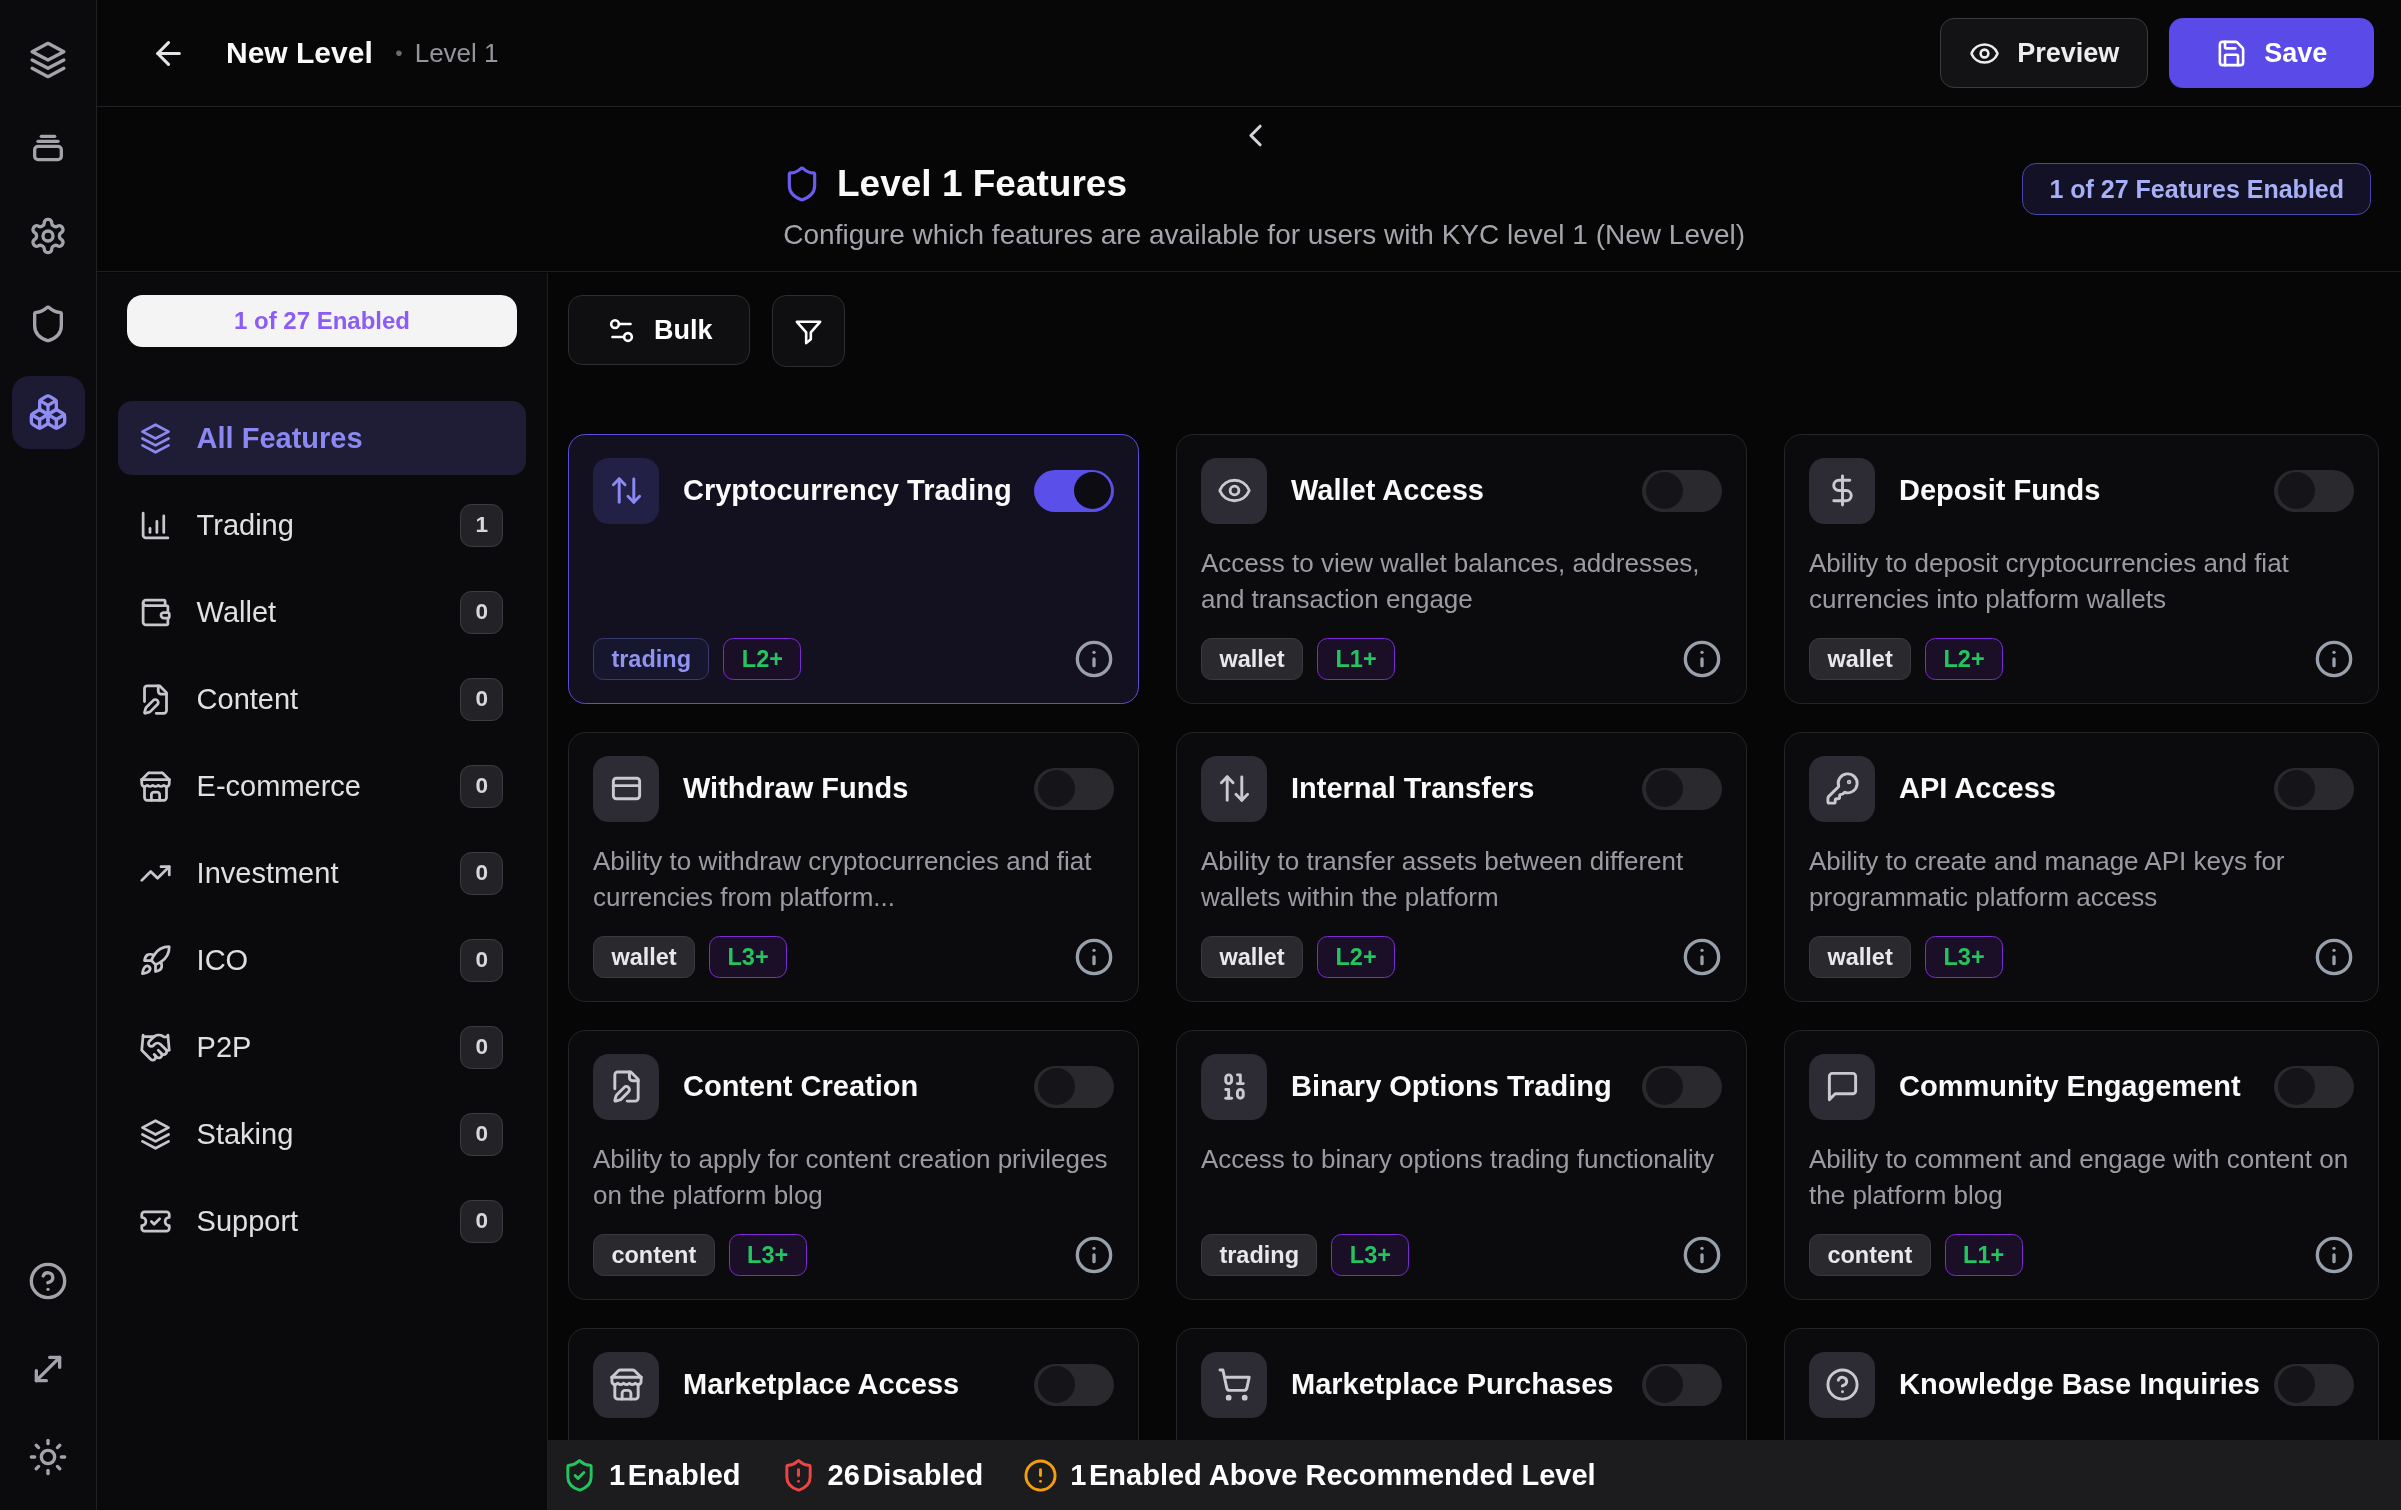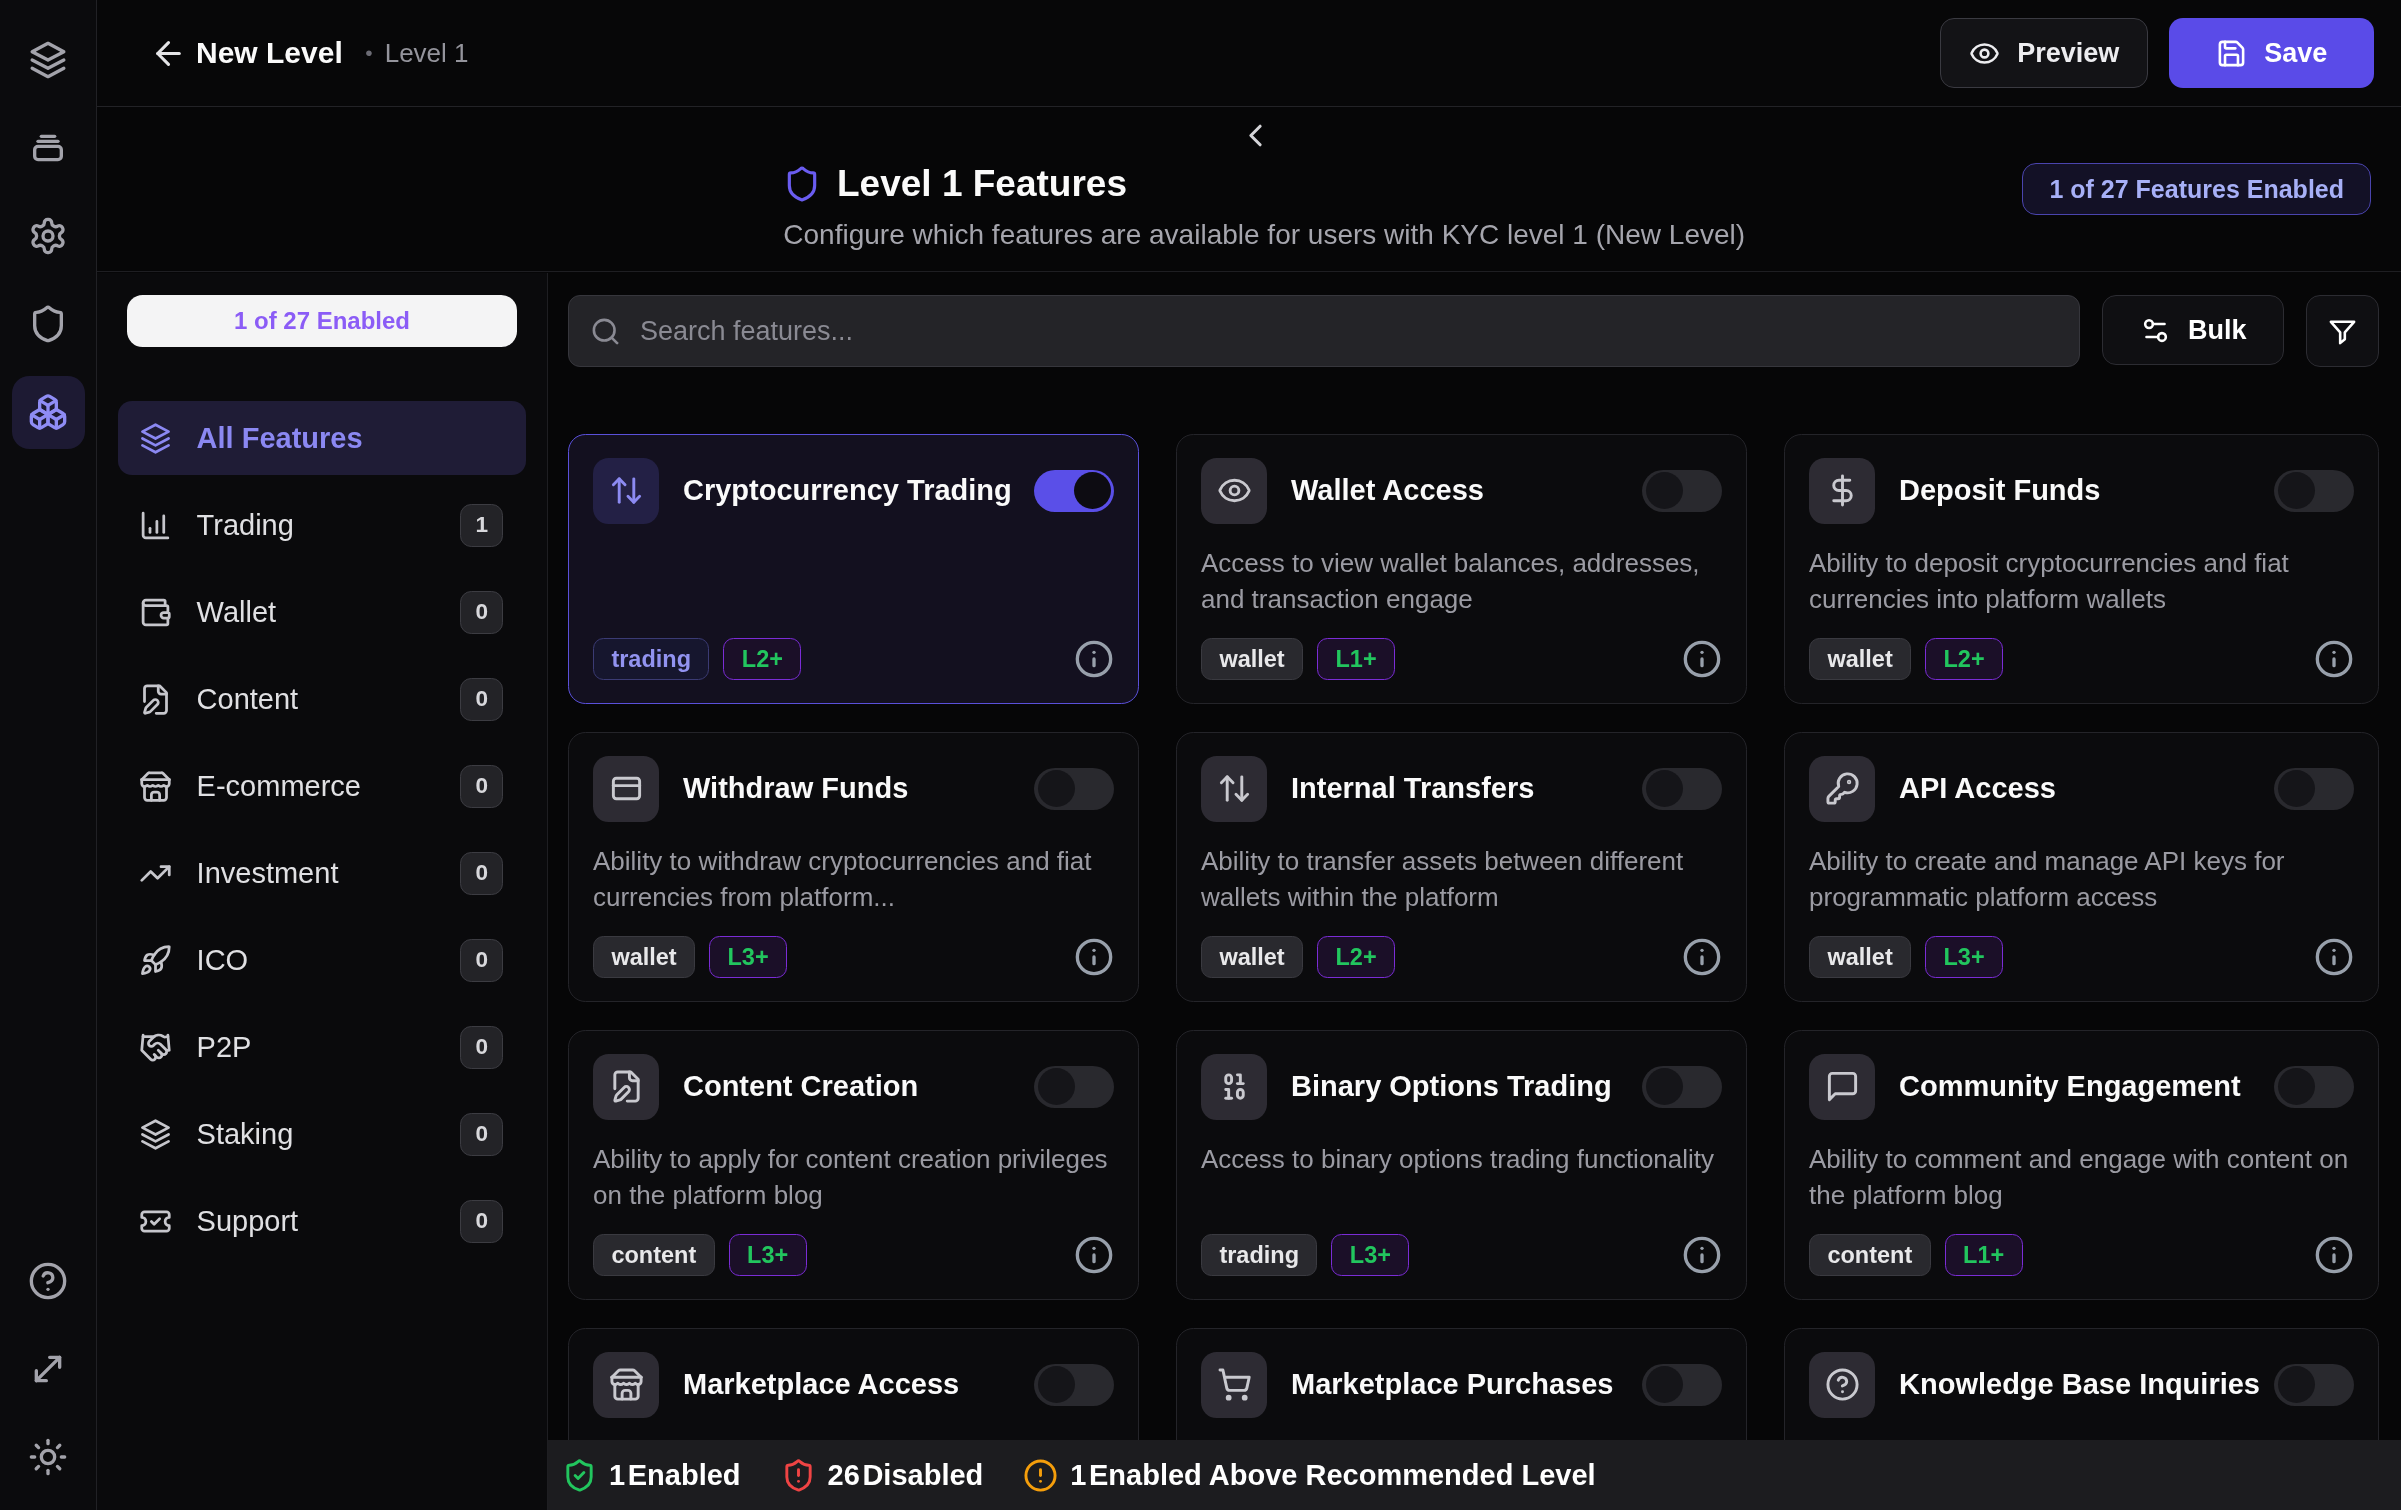--- a/index.html
+++ b/index.html
@@ -24,21 +24,21 @@
 
   
   .app { position:absolute; left:97px; top:0; right:0; height:100%; }
 
   
   .topbar { height:107px; background:#070708; border-bottom:0.9px solid #222226;
             display:flex; align-items:center; padding:0 27px 0 43px; }
   .icon-btn { width:56px; height:56px; display:flex; align-items:center;
               justify-content:center; color:#e4e4e7; flex-shrink:0; }
   .icon-btn svg { width:37px; height:37px; }
-  .tb-title { font-size:30px; font-weight:bold; color:#fafafa; }
+  .tb-title { font-size:30px; font-weight:bold; margin-left:30px; color:#fafafa; }
   .tb-crumb { margin-left:22.6px; color:#94949c; font-size:26px; display:flex; align-items:center; gap:12px; }
   .tb-crumb .dot { font-size:21px; color:#6b6b74; }
   .tb-actions { margin-left:auto; display:flex; gap:21px; }
   .btn { height:70px; border-radius:14px; display:flex; align-items:center;
          justify-content:center; gap:17.4px; font-size:27px; font-weight:bold; }
   .btn svg { width:31px; height:31px; }
   .btn-preview { width:208px; background:#131316; border:1.7px solid #3a3a41; color:#ededf0; }
   .btn-save { width:205px; background:#5a4be8; color:#fff; }
 
   
@@ -402,29 +402,20 @@
               </svg>
             </span>
             <span class="nav-label">Support</span>
             <span class="nav-count">0</span>
           </div>
         </div>
     </nav>
 
     <main class="main">
       <div class="toolbar">
-        <div class="search">
-          <span class="search-ic">
-              <svg viewBox="0 0 24 24" fill="none" stroke="currentColor" stroke-width="2" stroke-linecap="round" stroke-linejoin="round">
-                <circle cx="11" cy="11" r="8"></circle>
-                <path d="m21 21-4.3-4.3"></path>
-              </svg>
-            </span>
-          <input placeholder="Search features..." style="">
-        </div>
         <div class="btn btn-bulk">
           <span>
               <svg viewBox="0 0 24 24" fill="none" stroke="currentColor" stroke-width="2" stroke-linecap="round" stroke-linejoin="round">
                 <path d="M14 17H5"></path>
                 <path d="M19 7h-9"></path>
                 <circle cx="17" cy="17" r="3"></circle>
                 <circle cx="7" cy="7" r="3"></circle>
               </svg>
             </span>
           <span>Bulk</span>

